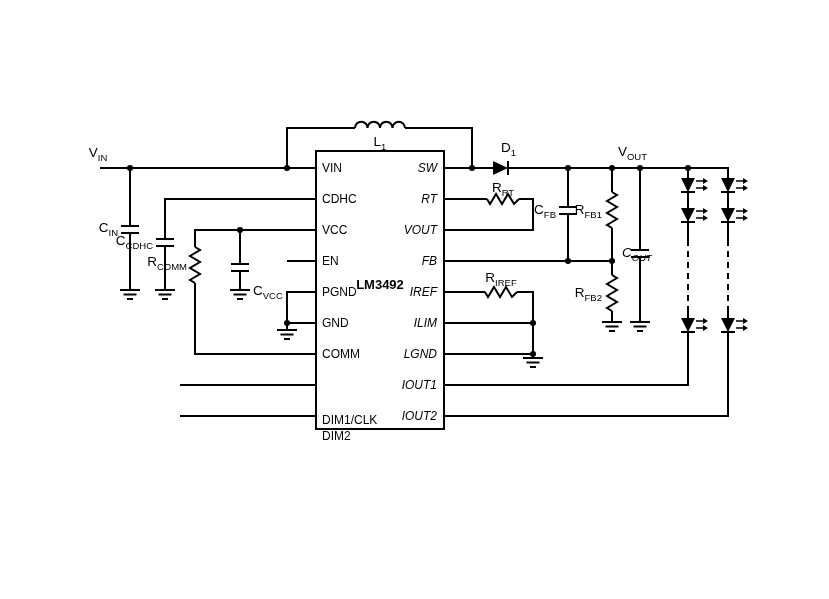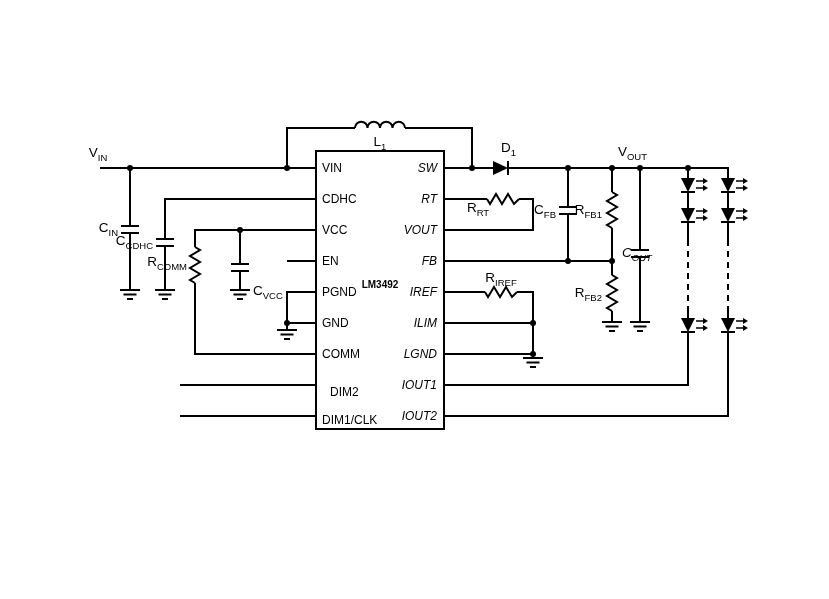--- a/index.html
+++ b/index.html
@@ -34,21 +34,21 @@
   #icbox{
     position:absolute;
     left:315px;top:150px;width:130px;height:280px;
     border:2px solid #000;
     box-sizing:border-box;
     background:#ffffff;
   }
   #icname{
     position:absolute;
     left:315px;top:277px;width:130px;height:16px;line-height:16px;
-    text-align:center;font-weight:bold;font-size:10px;
+    text-align:center;font-weight:bold;font-size:13px;
   }
 </style>
 </head>
 <body>
 
 <div id="canvas">
 
   <svg id="wiring" width="829" height="599" viewBox="0 0 829 599">
 
     <g stroke="#000" stroke-width="2" fill="none">
@@ -159,40 +159,40 @@
   <div id="icname">LM3492</div>
 
   <div class="pin" style="top:160px;">VIN</div>
   <div class="pin" style="top:191px;">CDHC</div>
   <div class="pin" style="top:222px;">VCC</div>
   <div class="pin" style="top:253px;">EN</div>
   <div class="pin" style="top:284px;">PGND</div>
   <div class="pin" style="top:315px;text-align:center;">GND</div>
   <div class="pin" style="top:346px;">COMM</div>
   <div class="pin" style="top:377px;margin-top:35px;">DIM1/CLK</div>
-  <div class="pin" style="top:384px;margin-left:8px;">DIM2</div>
+  <div class="pin" style="top:428px;">DIM2</div>
 
   <div class="pin pin-r" style="top:160px;">SW</div>
   <div class="pin pin-r" style="top:191px;">RT</div>
   <div class="pin pin-r" style="top:222px;">VOUT</div>
   <div class="pin pin-r" style="top:253px;">FB</div>
   <div class="pin pin-r" style="top:284px;">IREF</div>
   <div class="pin pin-r" style="top:315px;">ILIM</div>
   <div class="pin pin-r" style="top:346px;">LGND</div>
   <div class="pin pin-r" style="top:377px;">IOUT1</div>
   <div class="pin pin-r" style="top:408px;">IOUT2</div>
 
   <div class="clabel c" style="left:80px;top:145px;width:36px;"><span>V</span><sub>IN</sub></div>
   <div class="clabel c" style="left:605px;top:144px;width:55px;"><span>V</span><sub>OUT</sub></div>
   <div class="clabel c" style="left:365px;top:134px;width:30px;"><span>L</span><sub>1</sub></div>
   <div class="clabel c" style="left:486px;top:140px;width:30px;text-align:right;"><span>D</span><sub>1</sub></div>
   <div class="clabel r" style="left:76px;top:220px;width:42px;"><span>C</span><sub>IN</sub></div>
   <div class="clabel r" style="left:98px;top:233px;width:55px;"><span>C</span><sub>CDHC</sub></div>
   <div class="clabel r" style="left:124px;top:254px;width:63px;"><span>R</span><sub>COMM</sub></div>
   <div class="clabel" style="left:253px;top:251px;width:48px;margin-top:32px;"><span>C</span><sub>VCC</sub></div>
-  <div class="clabel c" style="left:456px;top:180px;width:44px;margin-top:20px;"><span>R</span><sub>RT</sub></div>
+  <div class="clabel c" style="left:481px;top:180px;width:44px;"><span>R</span><sub>RT</sub></div>
   <div class="clabel r" style="left:512px;top:202px;width:44px;"><span>C</span><sub>FB</sub></div>
   <div class="clabel r" style="left:554px;top:202px;width:48px;"><span>R</span><sub>FB1</sub></div>
   <div class="clabel r" style="left:554px;top:285px;width:48px;"><span>R</span><sub>FB2</sub></div>
   <div class="clabel" style="left:622px;top:245px;width:50px;font-style:italic;"><span>C</span><sub>OUT</sub></div>
   <div class="clabel c" style="left:474px;top:270px;width:54px;"><span>R</span><sub>IREF</sub></div>
 
 </div>
 
 </body></html>

